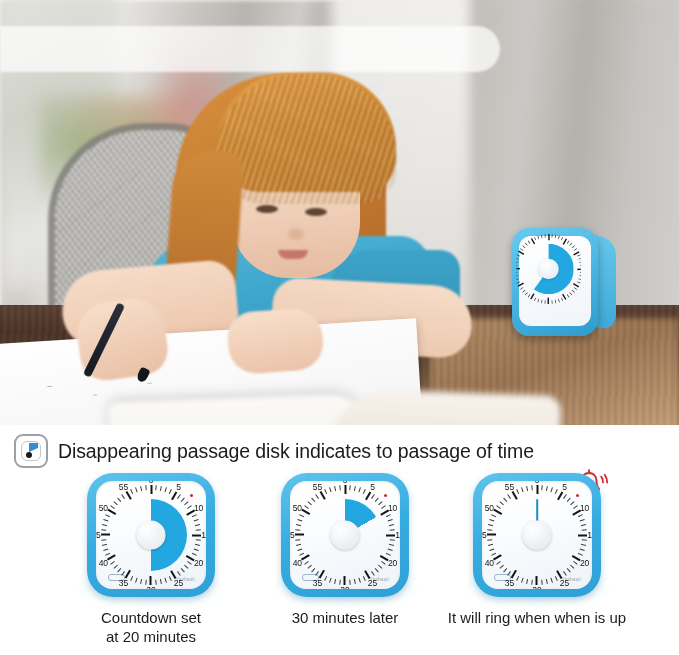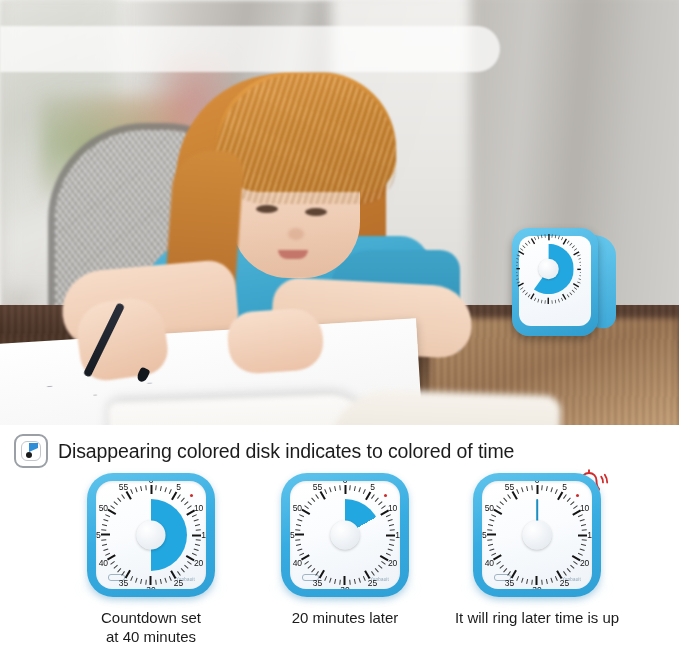--- a/index.html
+++ b/index.html
@@ -529,21 +529,21 @@
 
   <div class="banner-shadow"></div>
 
   <div class="bottom">
 
     <div class="headline-row">
       <div class="hl-icon">
         <div class="wedge"></div>
         <div class="dot"></div>
       </div>
-      <div class="headline">Disappearing colored disk indicates to colored of time</div>
+      <div class="headline">Disappearing passage disk indicates to passage of time</div>
     </div>
 
     <div class="cards">
 
       <div class="card card1">
         <div class="glow"></div>
         <div class="timer">
           <div class="t-shell"></div>
           <div class="t-inner">
             <div class="t-gloss"></div>
@@ -746,21 +746,21 @@
                   <span class="num" style="left: 15.3686px; top: 90.5px;">40</span>
                   <span class="num" style="left: 8px; top: 63px;">45</span>
                   <span class="num" style="left: 15.3686px; top: 35.5px;">50</span>
                   <span class="num" style="left: 35.5px; top: 15.3686px;">55</span>
                 </div>
               <div class="hub"></div>
             </div>
           </div>
         </div>
         <div class="caption">Countdown set
-at 40 minutes</div>
+at 20 minutes</div>
       </div>
 
       <div class="card card2">
         <div class="glow"></div>
         <div class="timer">
           <div class="t-shell"></div>
           <div class="t-inner">
             <div class="t-gloss"></div>
             <div class="reddot"></div>
             <div class="brand-l"></div>
@@ -960,21 +960,21 @@
                   <span class="num" style="left: 35.5px; top: 110.631px;">35</span>
                   <span class="num" style="left: 15.3686px; top: 90.5px;">40</span>
                   <span class="num" style="left: 8px; top: 63px;">45</span>
                   <span class="num" style="left: 15.3686px; top: 35.5px;">50</span>
                   <span class="num" style="left: 35.5px; top: 15.3686px;">55</span>
                 </div>
               <div class="hub"></div>
             </div>
           </div>
         </div>
-        <div class="caption">20 minutes later</div>
+        <div class="caption">30 minutes later</div>
       </div>
 
       <div class="card card3">
         <div class="glow"></div>
         <svg class="bell" viewBox="0 0 40 34">
           <path d="M20 6c-4.4 0-7.5 3.3-7.5 7.6 0 4.4-.8 6.6-2.3 8.1-.5.5-.2 1.3.5 1.3h18.6c.7 0 1-.8.5-1.3-1.5-1.5-2.3-3.7-2.3-8.1C27.5 9.3 24.4 6 20 6z" fill="none" stroke="#d32b2b" stroke-width="1.9" stroke-linejoin="round"></path>
           <path d="M20 6V3.2" stroke="#d32b2b" stroke-width="1.9" stroke-linecap="round"></path>
           <path d="M17.4 25.5c.3 1.7 1.3 2.8 2.6 2.8s2.3-1.1 2.6-2.8" fill="none" stroke="#d32b2b" stroke-width="1.9" stroke-linecap="round"></path>
           <path d="M7.8 9.6C6.6 11.2 6 13.2 6 15.4" stroke="#d32b2b" stroke-width="1.8" stroke-linecap="round" fill="none"></path>
           <path d="M4.2 7.7C2.6 10 1.8 12.7 1.8 15.6" stroke="#d32b2b" stroke-width="1.8" stroke-linecap="round" fill="none"></path>
@@ -1183,18 +1183,18 @@
                   <span class="num" style="left: 35.5px; top: 110.631px;">35</span>
                   <span class="num" style="left: 15.3686px; top: 90.5px;">40</span>
                   <span class="num" style="left: 8px; top: 63px;">45</span>
                   <span class="num" style="left: 15.3686px; top: 35.5px;">50</span>
                   <span class="num" style="left: 35.5px; top: 15.3686px;">55</span>
                 </div>
               <div class="hub"></div>
             </div>
           </div>
         </div>
-        <div class="caption">It will ring later time is up</div>
+        <div class="caption">It will ring when when is up</div>
       </div>
 
     </div>
   </div>
 </div>
 
 </body></html>

